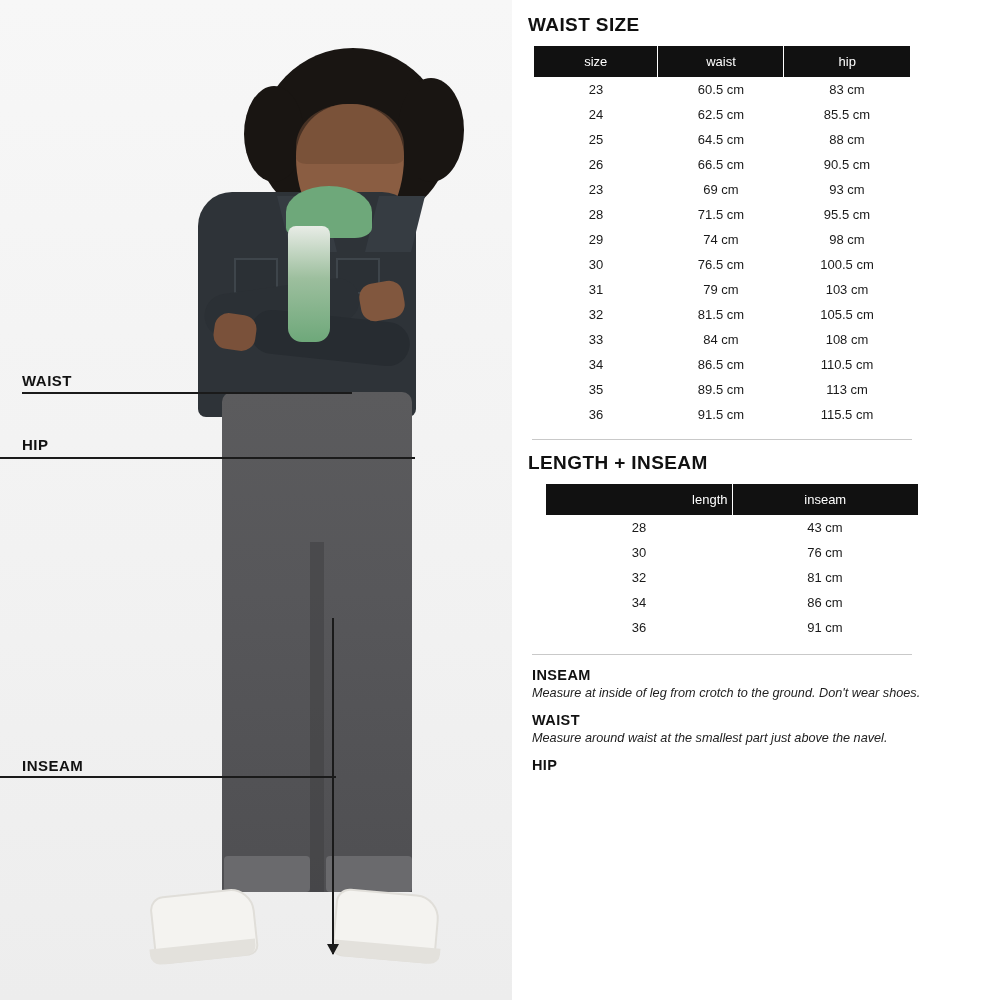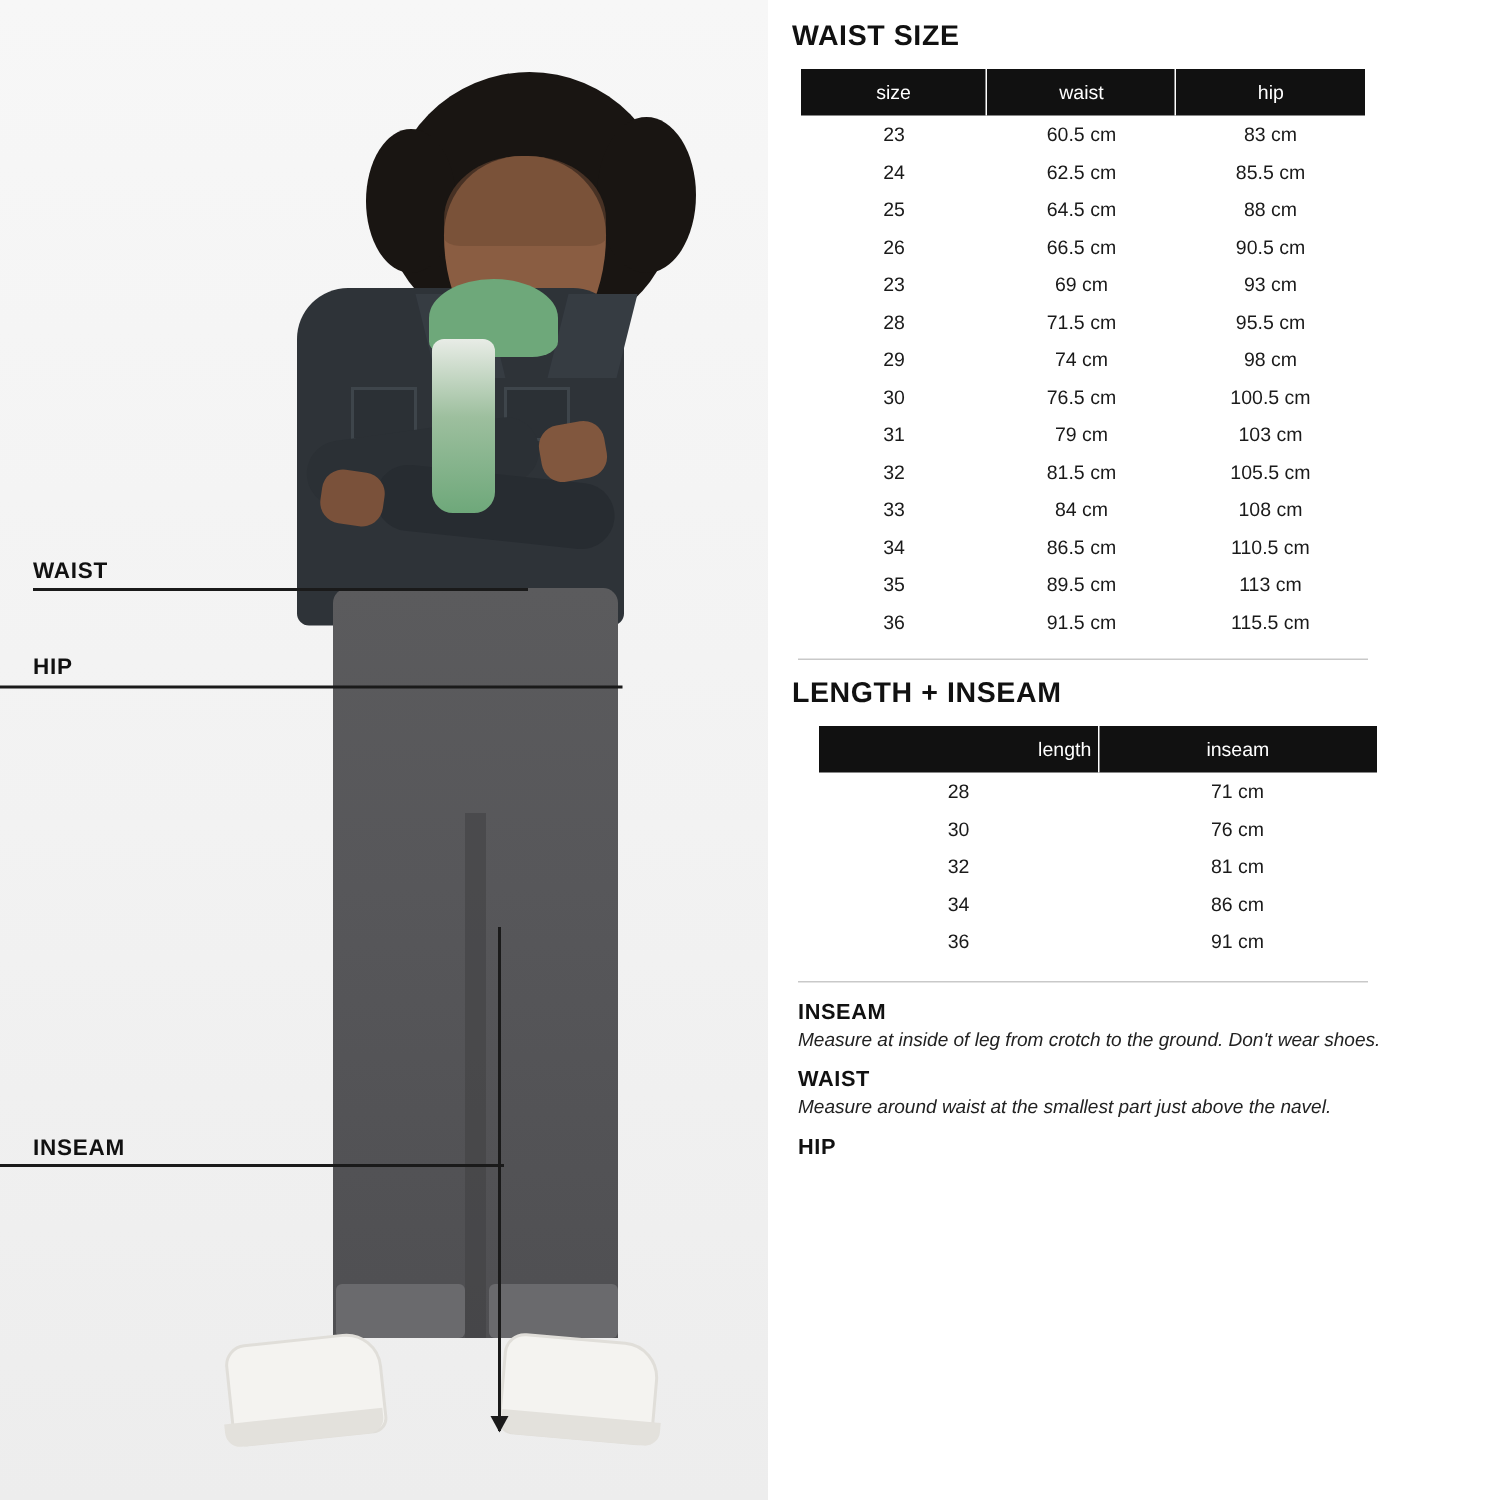--- a/index.html
+++ b/index.html
@@ -387,21 +387,21 @@
     <table class="size-table" style="margin-left:18px; width:372px;">
       <thead>
         <tr>
           <th style="width:186px;text-align:right;">length</th>
           <th style="width:186px;">inseam</th>
         </tr>
       </thead>
       <tbody>
         <tr>
             <td>28</td>
-            <td>71 cm</td>
+            <td>43 cm</td>
           </tr>
         <tr>
             <td>30</td>
             <td>76 cm</td>
           </tr>
         <tr>
             <td>32</td>
             <td>81 cm</td>
           </tr>
         <tr>

